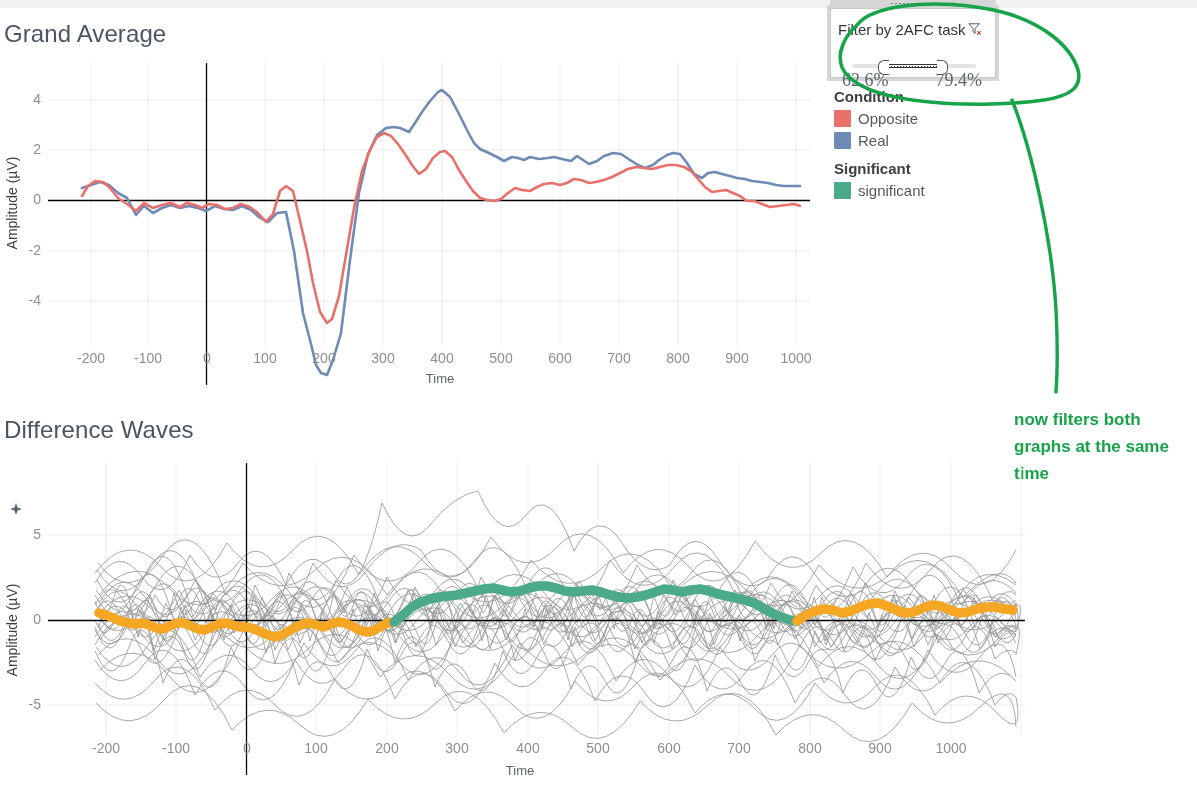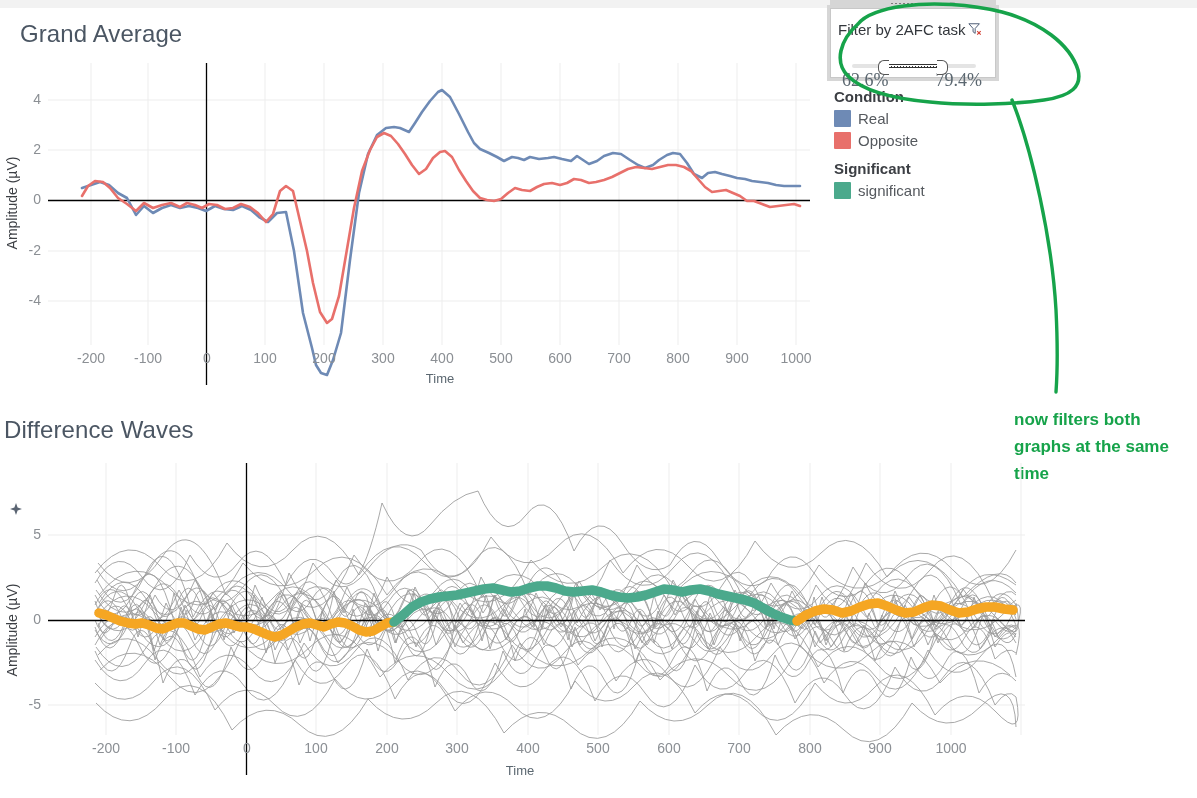--- a/index.html
+++ b/index.html
@@ -17,21 +17,21 @@
   }
   
   .viz-title{
     position:absolute;
     font-size:24px;
     color:#4b5663;
     font-weight:400;
     letter-spacing:.1px;
     white-space:nowrap;
   }
-  #title-grand{left:20px;top:20px;}
+  #title-grand{left:4px;top:20px;}
   #title-diff{left:4px;top:416px;}
 
   
   .chart{position:absolute;}
   #chart-top{left:0px;top:55px;width:830px;height:340px;}
   #chart-bottom{left:0px;top:455px;width:1080px;height:340px;}
   .chart svg{display:block;}
 
   .axis-title{
     fill:#5b6770;font-size:13px;font-family:"Liberation Sans",sans-serif;
@@ -186,26 +186,26 @@
     </g>
     <text class="ylabel" transform="translate(17,148) rotate(-90)" text-anchor="middle">Amplitude (µV)</text>
     <text class="axis-title" x="440" y="328" text-anchor="middle">Time</text>
   </svg>
 </div>
 
 <div class="legend">
   <div class="legend-group">
     <div class="legend-title">Condition</div>
     <div class="legend-row">
+      <span class="legend-swatch" style="background:#e8706b"></span>
+      <span class="legend-label">Opposite</span>
+    </div>
+    <div class="legend-row">
       <span class="legend-swatch" style="background:#6e8ab5"></span>
       <span class="legend-label">Real</span>
-    </div>
-    <div class="legend-row">
-      <span class="legend-swatch" style="background:#e8706b"></span>
-      <span class="legend-label">Opposite</span>
     </div>
   </div>
   <div class="legend-group">
     <div class="legend-title">Significant</div>
     <div class="legend-row">
       <span class="legend-swatch" style="background:#4ba98c"></span>
       <span class="legend-label">significant</span>
     </div>
   </div>
 </div>

